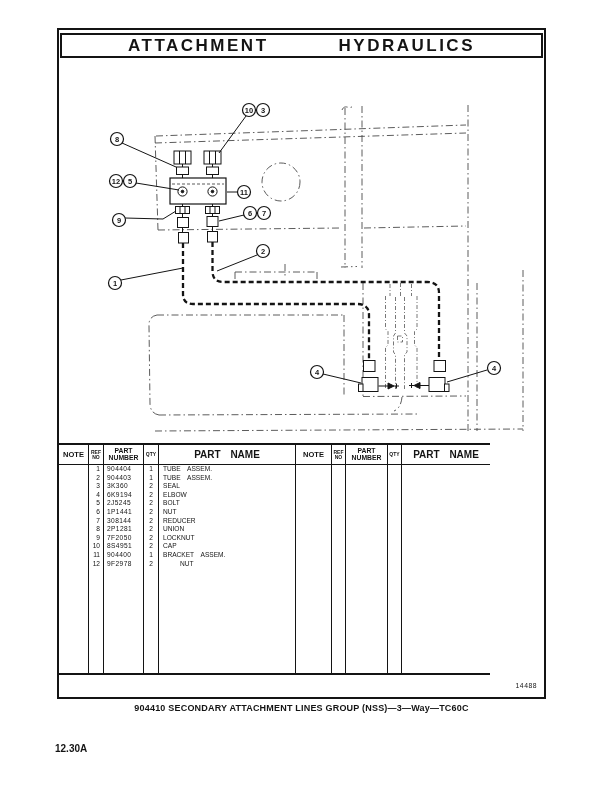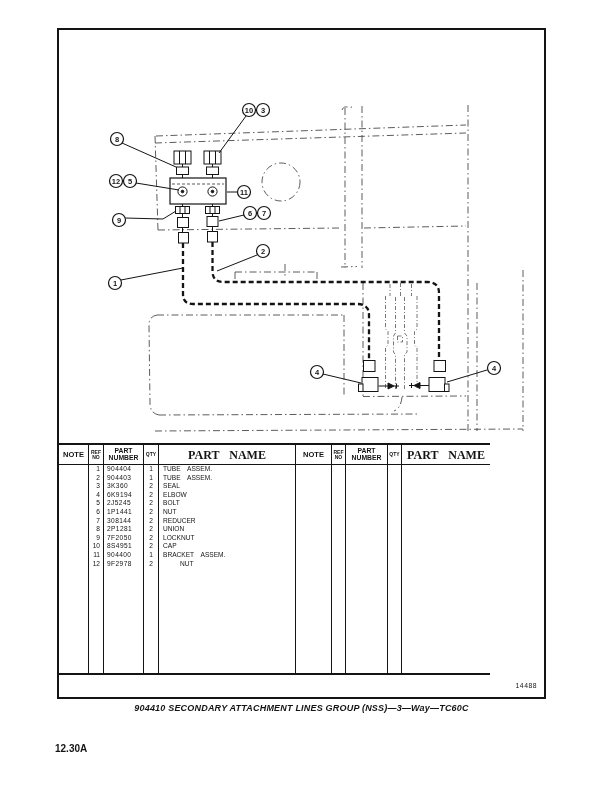--- a/index.html
+++ b/index.html
@@ -28,46 +28,50 @@
   }
   .parts-table div{box-sizing:border-box;overflow:hidden;white-space:nowrap;}
   .col-b{border-right:1px solid #141414;}
   .hcell{
     border-bottom:1.5px solid #141414;display:flex;flex-direction:column;
     align-items:center;justify-content:center;font-weight:bold;line-height:1;
   }
   .h-note{font-size:7.5px;}
   .h-small{font-size:5px;}
   .h-part{font-size:6.8px;}
-  .h-name{font-size:12px;word-spacing:7px;font-family:Liberation Serif, serif;}
+  .h-name{font-size:10px;word-spacing:7px;}
   .cell{font-size:6.6px;line-height:8.6px;}
   .c-ref{text-align:right;padding-right:3px;}
   .c-part{padding-left:3px;letter-spacing:0.4px;}
   .c-qty{text-align:center;}
   .c-name{padding-left:4px;word-spacing:5px;}
   .c-indent{padding-left:21px;}
   .figure-number{
     position:absolute;left:59px;top:682px;width:478px;text-align:right;
     font-size:6.8px;letter-spacing:0.5px;
   }
   .caption{
     position:absolute;left:57px;top:703px;width:489px;text-align:center;
-    font-weight:bold;font-size:9px;line-height:11.5px;letter-spacing:0.2px;font-style:italic;
+    font-weight:bold;font-size:9px;line-height:11.5px;letter-spacing:0.2px;
   }
   .page-number{
     position:absolute;left:55px;top:743px;font-weight:bold;font-size:10px;
   }
 </style>
 </head>
 <body>
 
 <div class="page">
 
   <div class="outer-box"></div>
 
+  <div class="title-box">
+    <span>ATTACHMENT</span>
+    <span>HYDRAULICS</span>
+  </div>
 
   <svg class="diagram-svg" width="489" height="385" viewBox="57 58 489 385">
 
     <g stroke="#4a4a4a" stroke-width="0.9" fill="none" stroke-dasharray="7 3 1.5 3">
       <line x1="156" y1="136" x2="466" y2="125"></line>
       <line x1="155" y1="143" x2="466" y2="133"></line>
       <line x1="155" y1="136" x2="158" y2="230"></line>
       <line x1="158" y1="230" x2="341" y2="228"></line>
       <line x1="364" y1="228" x2="466" y2="226"></line>
       <circle cx="281" cy="182" r="19"></circle>

